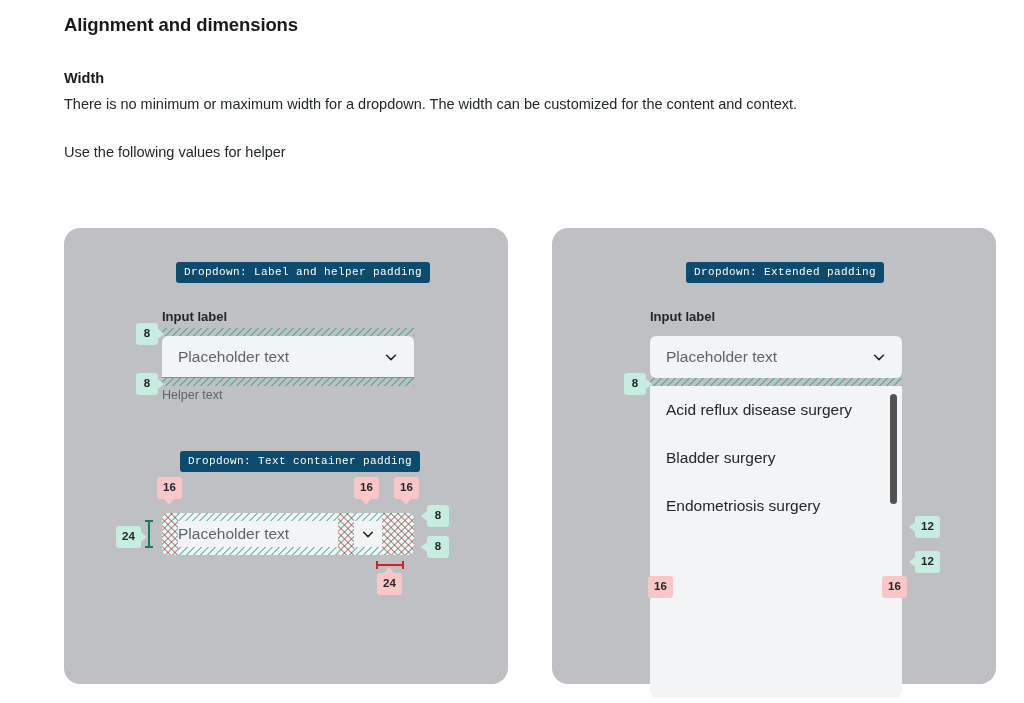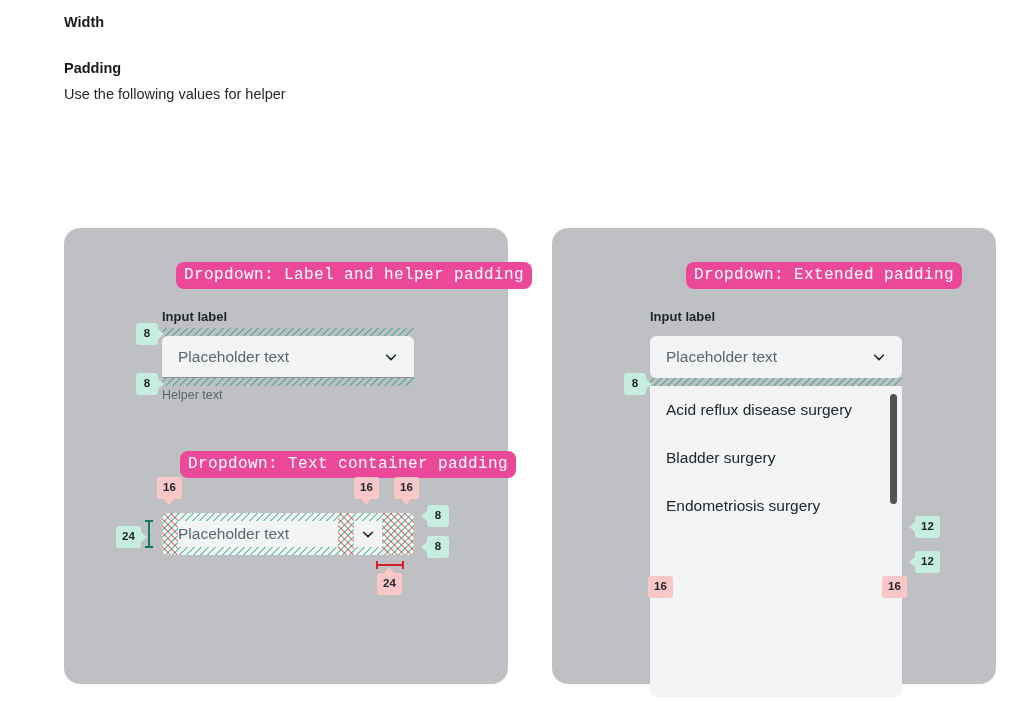--- a/index.html
+++ b/index.html
@@ -54,27 +54,27 @@
     width: 444px;
     height: 456px;
     background: #bec0c3;
     border-radius: 16px;
     position: relative;
   }
 
   
   .tip {
     position: absolute;
-    background: #ec4899;
+    background: #0c4a6e;
     color: #ffffff;
     font-family: "Liberation Mono", monospace;
-    font-size: 16px;
+    font-size: 11px;
     letter-spacing: 0.4px;
     padding: 4px 8px 5px 8px;
-    border-radius: 8px;
+    border-radius: 3px;
     white-space: nowrap;
   }
 
   
   .field-label {
     font-size: 13px;
     font-weight: bold;
     color: #21272a;
     line-height: 17px;
   }
@@ -243,26 +243,27 @@
     position: absolute;
     width: 7px;
     border-radius: 4px;
     background: #525252;
   }
 </style>
 </head>
 <body>
 
 <div class="doc">
+  <h1 class="page-title">Alignment and dimensions</h1>
 
   <h2 class="sec-heading">Width</h2>
+  <p class="sec-body">There is no minimum or maximum width for a dropdown. The width can be customized for the content and context.</p>
 
   <div class="sec-gap"></div>
 
-  <h2 class="sec-heading">Padding</h2>
   <p class="sec-body">Use the following values for helper</p>
 </div>
 
 <div class="panels">
 
   <div class="panel">
 
     <div class="tip" style="left:112px; top:34px;">Dropdown: Label and helper padding</div>
 
     <div class="field-label" style="position:absolute; left:98px; top:80px;">Input label</div>

